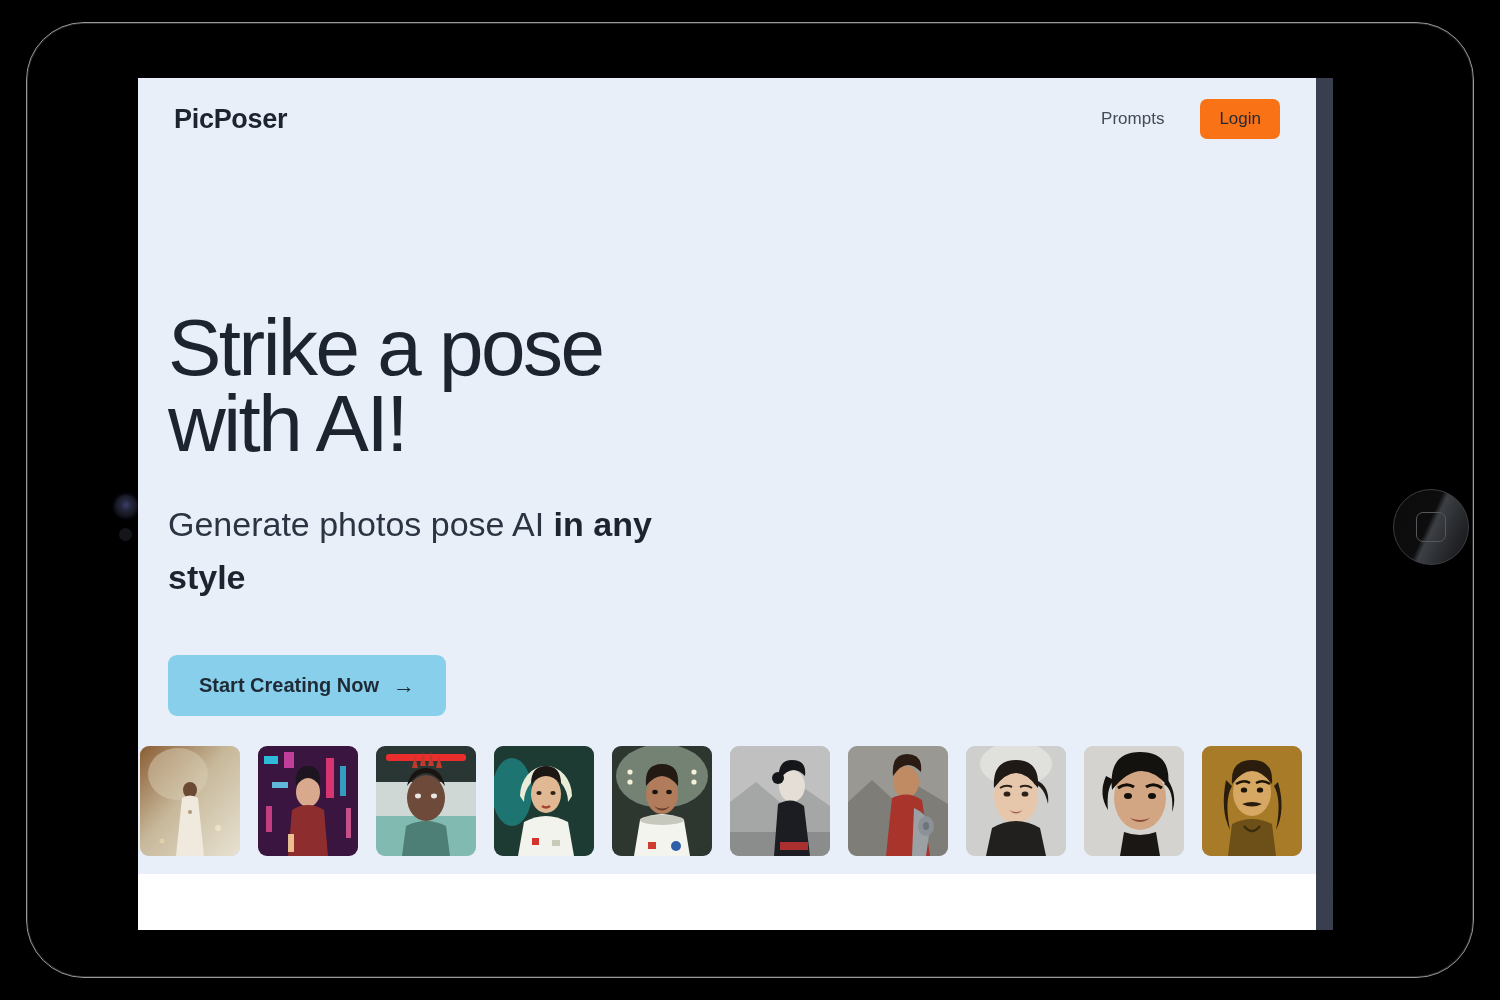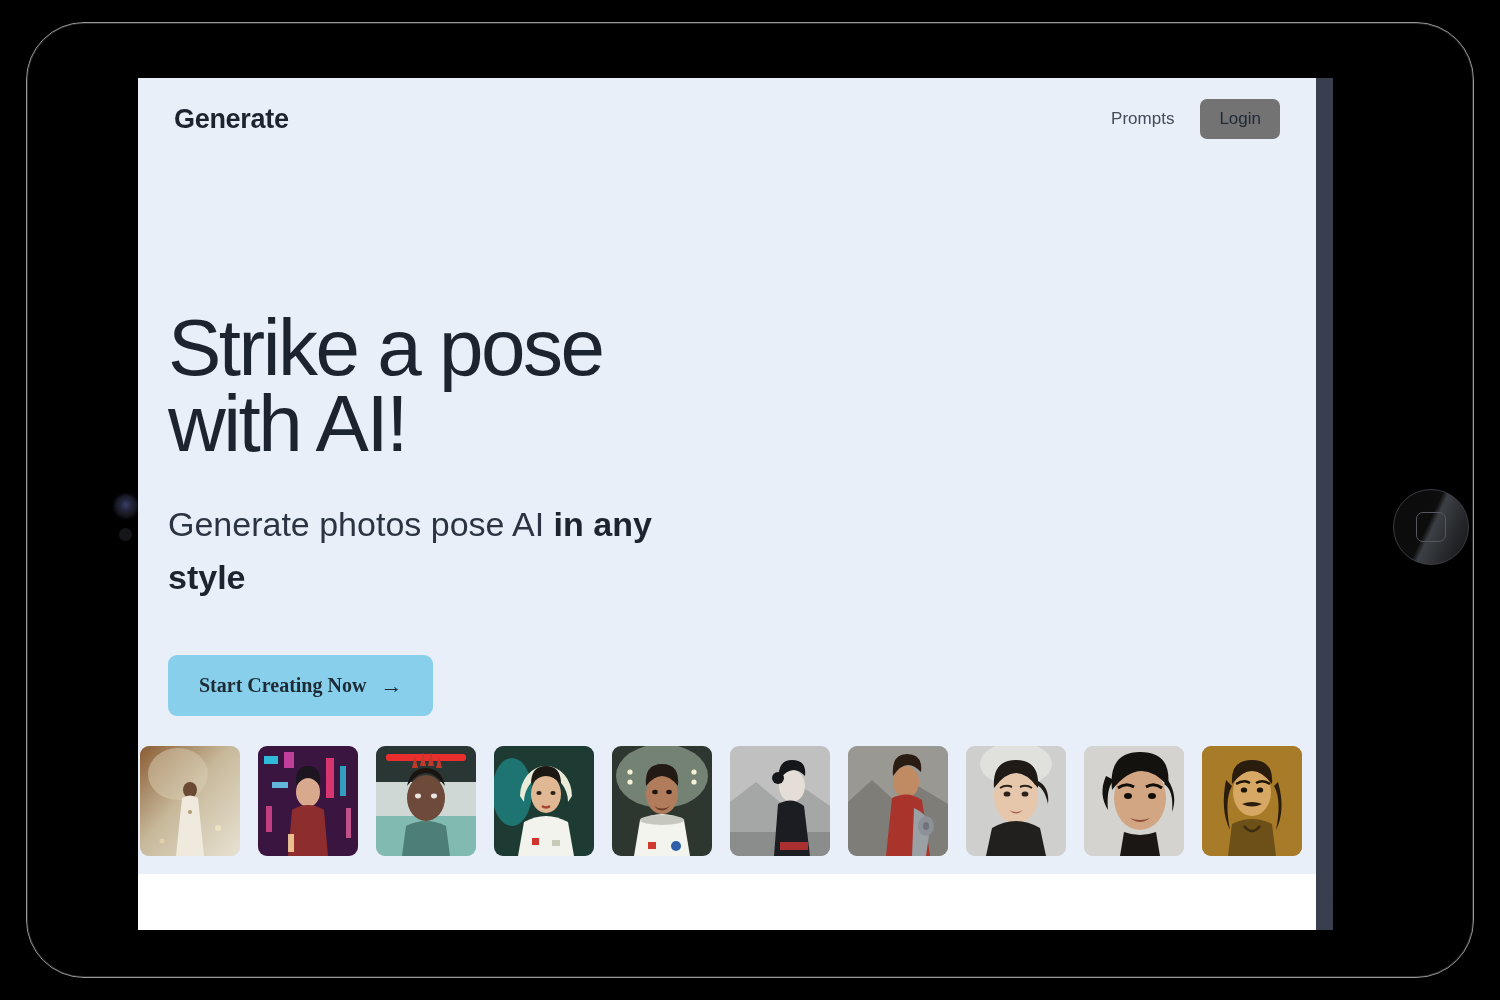--- a/index.html
+++ b/index.html
@@ -105,29 +105,29 @@
   }
   .logo{
     font-size:27px;
     font-weight:bold;
     color:#1c2430;
     letter-spacing:-.3px;
   }
   .nav-right{
     display:flex;
     align-items:center;
-    gap:26px;
+    gap:36px;
   }
   .nav-link{
     font-size:17px;
     color:#424c59;
     cursor:pointer;
   }
   .login-button{
-    background:#737373;
+    background:#f97316;
     color:#1f2a36;
     font-size:17px;
     font-weight:500;
     padding:10px 19px;
     border-radius:7px;
     border:none;
     cursor:pointer;
     font-family:"Liberation Sans", sans-serif;
   }
 
@@ -161,21 +161,21 @@
     align-items:center;
     gap:14px;
     background:#87cfea;
     color:#1f2a36;
     font-size:20px;
     font-weight:bold;
     padding:19px 31px;
     border-radius:9px;
     border:none;
     cursor:pointer;
-    font-family:Liberation Serif, serif;
+    font-family:Liberation Sans, sans-serif;
   }
   .cta-arrow{ font-size:22px; line-height:1; }
 
   
   .gallery{
     position:absolute;
     left:0; bottom:74px;
     width:100%;
     display:flex;
     gap:18px;
@@ -215,21 +215,21 @@
   <div class="home-button">
     <div class="home-button-glyph"></div>
   </div>
 </div>
 
 <div class="screen">
 
   <div class="page">
 
     <div class="navbar">
-      <div class="logo">Generate</div>
+      <div class="logo">PicPoser</div>
       <div class="nav-right">
         <span class="nav-link">Prompts</span>
         <button class="login-button">Login</button>
       </div>
     </div>
 
     <div class="hero">
       <h1 class="hero-title">Strike a pose with AI!</h1>
       <p class="hero-subtitle"><span>Generate photos pose AI </span><b>in any style</b></p>
       <button class="cta-button">

